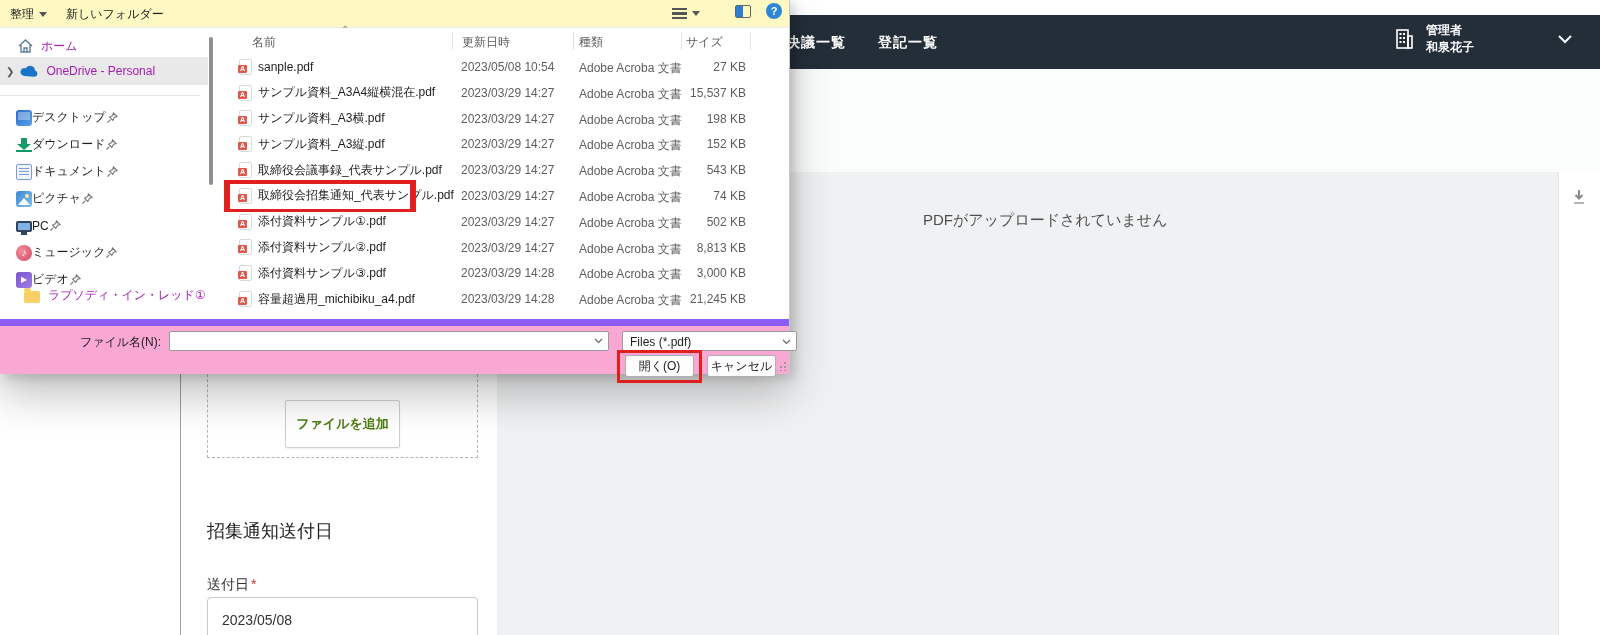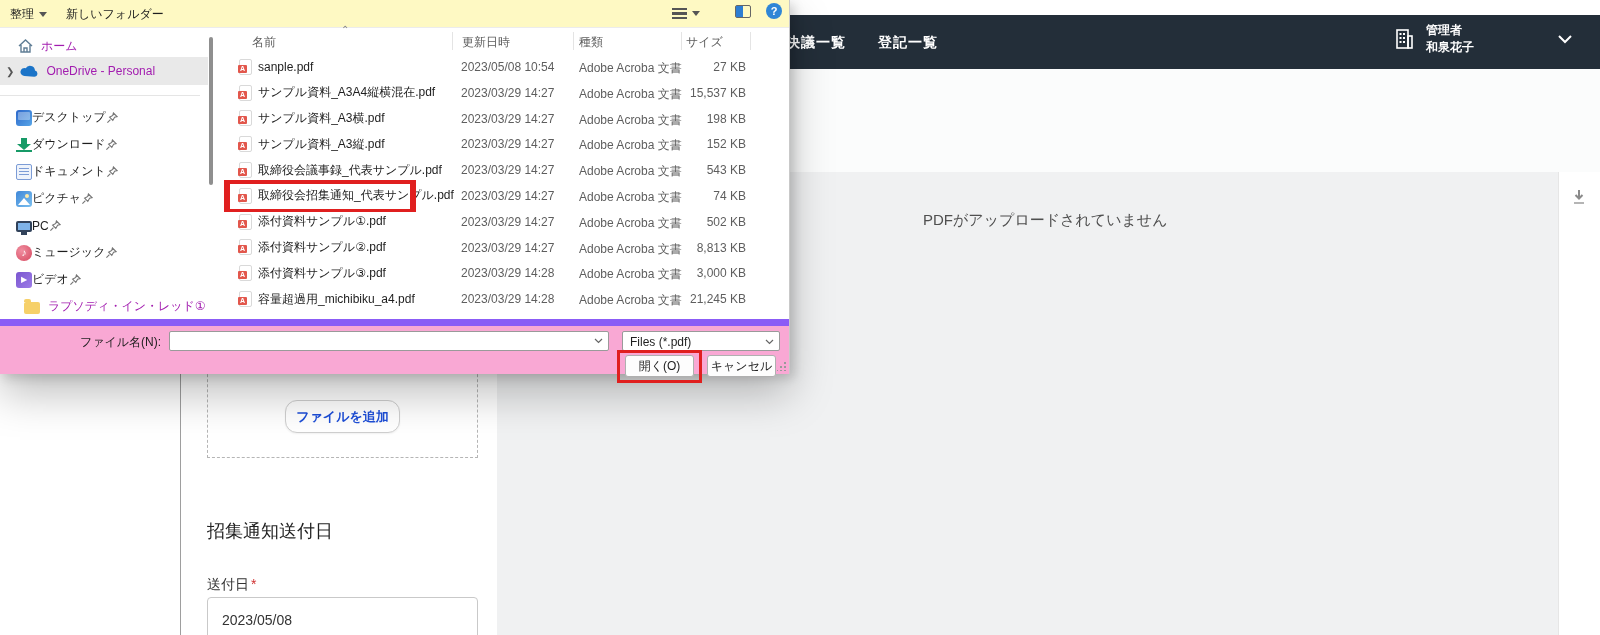--- a/index.html
+++ b/index.html
@@ -17,22 +17,22 @@
     border:1px solid #d5d5d5;border-radius:3px;font-size:14px;font-weight:bold;color:#333;cursor:pointer;}
   .btn-next{position:absolute;left:1410px;top:97px;width:121px;height:46px;border:none;border-radius:4px;
     background:linear-gradient(90deg,#a9cfdd,#a8dcc2);color:#fff;font-size:14px;font-weight:bold;cursor:pointer;}
   #left-divider{position:absolute;left:180px;top:172px;width:1px;height:463px;background:#9e9e9e;z-index:1;}
   #preview-panel{position:absolute;left:497px;top:172px;width:1061px;height:463px;background:#f0f1f2;z-index:1;}
   #preview-empty{position:absolute;left:426px;top:39px;font-size:15px;color:#4f4f4f;}
   #preview-side{position:absolute;left:1558px;top:172px;width:42px;height:463px;background:#fff;border-left:1px solid #e6e6e6;z-index:1;}
   #dl-icon{position:absolute;left:11px;top:16px;width:18px;height:18px;cursor:pointer;}
   #form-panel{position:absolute;left:181px;top:172px;width:316px;height:463px;background:#fff;z-index:1;}
   #dropzone{position:absolute;left:26px;top:86px;width:271px;height:200px;border:1px dashed #b5b5b5;}
-  .btn-addfile{position:absolute;left:104px;top:228px;width:115px;height:33px;background:#fff;
-    border:1px solid #cfcfcf;border-radius:12px;font-size:13px;font-weight:bold;color:#1d4ed8;cursor:pointer;box-shadow:0 1px 2px rgba(0,0,0,.06);}
+  .btn-addfile{position:absolute;left:104px;top:228px;width:115px;height:48px;background:#fff;
+    border:1px solid #cfcfcf;border-radius:2px;font-size:13px;font-weight:bold;color:#4d7c0f;cursor:pointer;box-shadow:0 1px 2px rgba(0,0,0,.06);}
   #section-title{position:absolute;left:26px;top:347px;font-size:18px;font-weight:normal;color:#1f1f1f;}
   #date-label{position:absolute;left:26px;top:404px;font-size:14px;color:#333;}
   #date-label .req{color:#d03030;margin-left:2px;}
   #date-input{position:absolute;left:26px;top:425px;width:271px;height:45px;border:1px solid #c9c9c9;border-radius:4px;
     font-size:14px;color:#333;padding-left:14px;font-family:inherit;background:#fff;}
 
   
   #dialog{position:absolute;left:0;top:0;width:790px;height:374px;background:#fff;z-index:10;
     border-right:1px solid #c9c9c9;border-bottom:1px solid #c9c9c9;
     box-shadow:0 20px 40px rgba(0,0,0,.25),4px 4px 10px rgba(0,0,0,.15);font-size:12px;color:#1e1e1e;}
@@ -51,21 +51,21 @@
   
   #dlg-sidebar{position:absolute;left:0;top:28px;width:218px;height:291px;background:#fff;}
   .sb-row{position:absolute;left:0;width:208px;height:26px;display:flex;align-items:center;cursor:pointer;}
   .sb-row .lbl{font-size:12px;color:#a21caf;margin-left:8px;white-space:nowrap;}
   #sb-home{top:5px;padding-left:18px;}
   #sb-onedrive{top:29px;height:28px;background:#e9e9e9;padding-left:6px;}
   #sb-onedrive .chev{color:#555;font-size:10px;margin-right:6px;}
   #sb-divider{position:absolute;left:0;top:67px;width:200px;height:1px;background:#e5e5e5;}
   #sb-pinned{position:absolute;left:0;top:76px;width:208px;}
   .sb-pin-row{position:relative;height:27px;display:flex;align-items:center;padding-left:16px;cursor:pointer;}
-  #sb-folder{position:absolute;left:0;top:265px;height:26px;padding-left:24px;display:flex;align-items:center;cursor:pointer;}
+  #sb-folder{position:absolute;left:0;top:254px;height:26px;padding-left:24px;display:flex;align-items:center;cursor:pointer;}
   #sb-scroll{position:absolute;left:209px;top:9px;width:4px;height:148px;background:#8f8f8f;border-radius:2px;cursor:pointer;}
 
   
   .icn{width:16px;height:16px;display:inline-block;position:relative;flex:0 0 16px;}
   .i-desktop{background:linear-gradient(135deg,#2b66c9,#58a6e8);border-radius:3px;}
   .i-desktop::after{content:"";position:absolute;left:2px;top:2px;width:12px;height:8px;background:rgba(255,255,255,.35);border-radius:1px;}
   .i-download::before{content:"";position:absolute;left:4.5px;top:1px;width:6px;height:7px;background:#179a67;}
   .i-download::after{content:"";position:absolute;left:1px;top:7px;border-left:7px solid transparent;border-right:7px solid transparent;border-top:6px solid #179a67;}
   .i-download{border-bottom:2px solid #179a67;height:15px;}
   .i-doc{background:#eef3fb;border:1px solid #7c9cd6;border-radius:2px;}
@@ -99,21 +99,21 @@
   .c-name{margin-left:6px;font-size:12px;color:#1e1e1e;white-space:nowrap;}
   .c-mod,.c-type{position:absolute;top:6px;font-size:12px;color:#5e5e5e;white-space:nowrap;}
   .c-mod{left:236px;} .c-type{left:354px;}
   .c-size{position:absolute;left:425px;top:6px;width:96px;font-size:12px;color:#5e5e5e;text-align:right;}
 
   
   #dlg-footer{position:absolute;left:0;top:319px;width:789px;height:55px;background:#f9a8d4;border-top:7px solid #8b5cf6;}
   #fn-label{position:absolute;left:0;top:8px;width:161px;text-align:right;font-size:12px;color:#1e1e1e;}
   .combo{position:absolute;top:5px;height:20px;background:#fff;border:1px solid #9a9a9a;border-radius:2px;}
   #fn-input{left:169px;width:440px;font-size:12px;padding:0 18px 0 5px;font-family:inherit;color:#1e1e1e;}
-  #ft-combo{left:622px;width:158px;cursor:pointer;}
+  #ft-combo{left:622px;width:175px;cursor:pointer;}
   #ft-combo .val{position:absolute;left:7px;top:3px;font-size:12px;color:#1e1e1e;}
   .combo-chev{position:absolute;right:5px;top:7px;width:9px;height:6px;}
   .dlg-btn{position:absolute;top:29px;width:69px;height:22px;background:#fdfdfd;border:1px solid #b0b0b0;border-radius:3px;
     font-size:12px;color:#1e1e1e;cursor:pointer;font-family:inherit;}
   #btn-open{left:625px;} #btn-cancel{left:707px;}
   .red-box{position:absolute;border:3px solid #e01f1f;z-index:5;pointer-events:none;}
   #red-open{left:617px;top:24px;width:85px;height:33px;}
   #grip{position:absolute;right:3px;bottom:3px;width:9px;height:9px;cursor:nwse-resize;
     background:
       radial-gradient(circle at 8px 1px,#9a9a9a 1px,transparent 1.3px),

